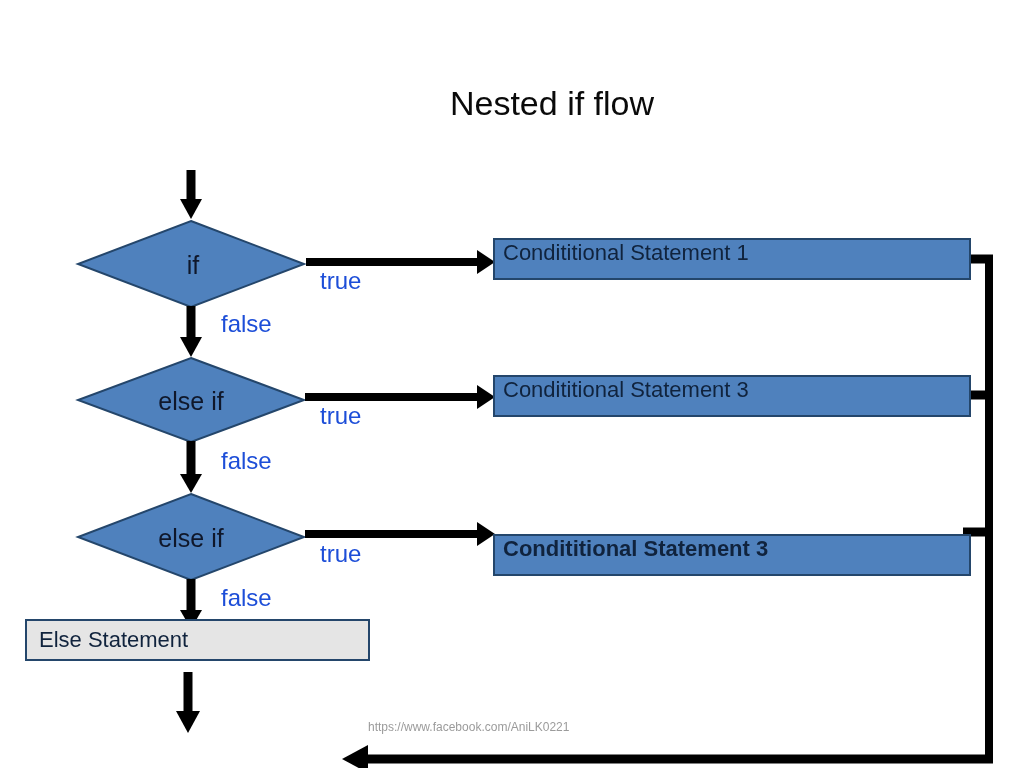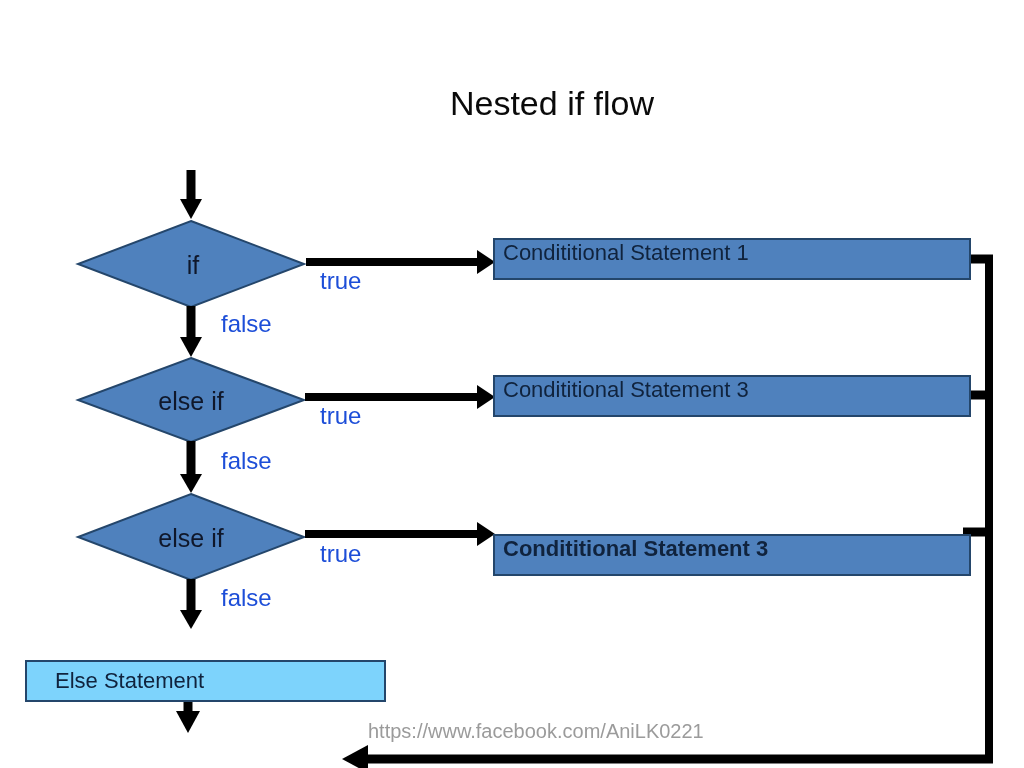--- a/index.html
+++ b/index.html
@@ -43,36 +43,36 @@
     padding-left:8px;
     box-sizing:content-box;
   }
   .stmt-box span{
     font-size:22px;
     color:#10233d;
     white-space:nowrap;
   }
   .else-box{
     position:absolute;
-    left:25px;top:660px;width:329px;height:38px;
-    background:#7dd3fc;
+    left:25px;top:619px;width:329px;height:38px;
+    background:#e5e5e5;
     border:2px solid #24466b;
     display:flex;align-items:center;
-    padding-left:28px;
+    padding-left:12px;
     box-sizing:content-box;
   }
   .else-box span{
     font-size:22px;
     color:#10233d;
     white-space:nowrap;
   }
   .footer-url{
     position:absolute;
     left:368px;top:720px;
-    font-size:20px;
+    font-size:12px;
     color:#9b9b9b;
     white-space:nowrap;
   }
 </style>
 </head>
 <body>
 
 <div id="slide">
 
   <svg id="connector-layer" viewBox="0 0 1024 768" xmlns="http://www.w3.org/2000/svg">

